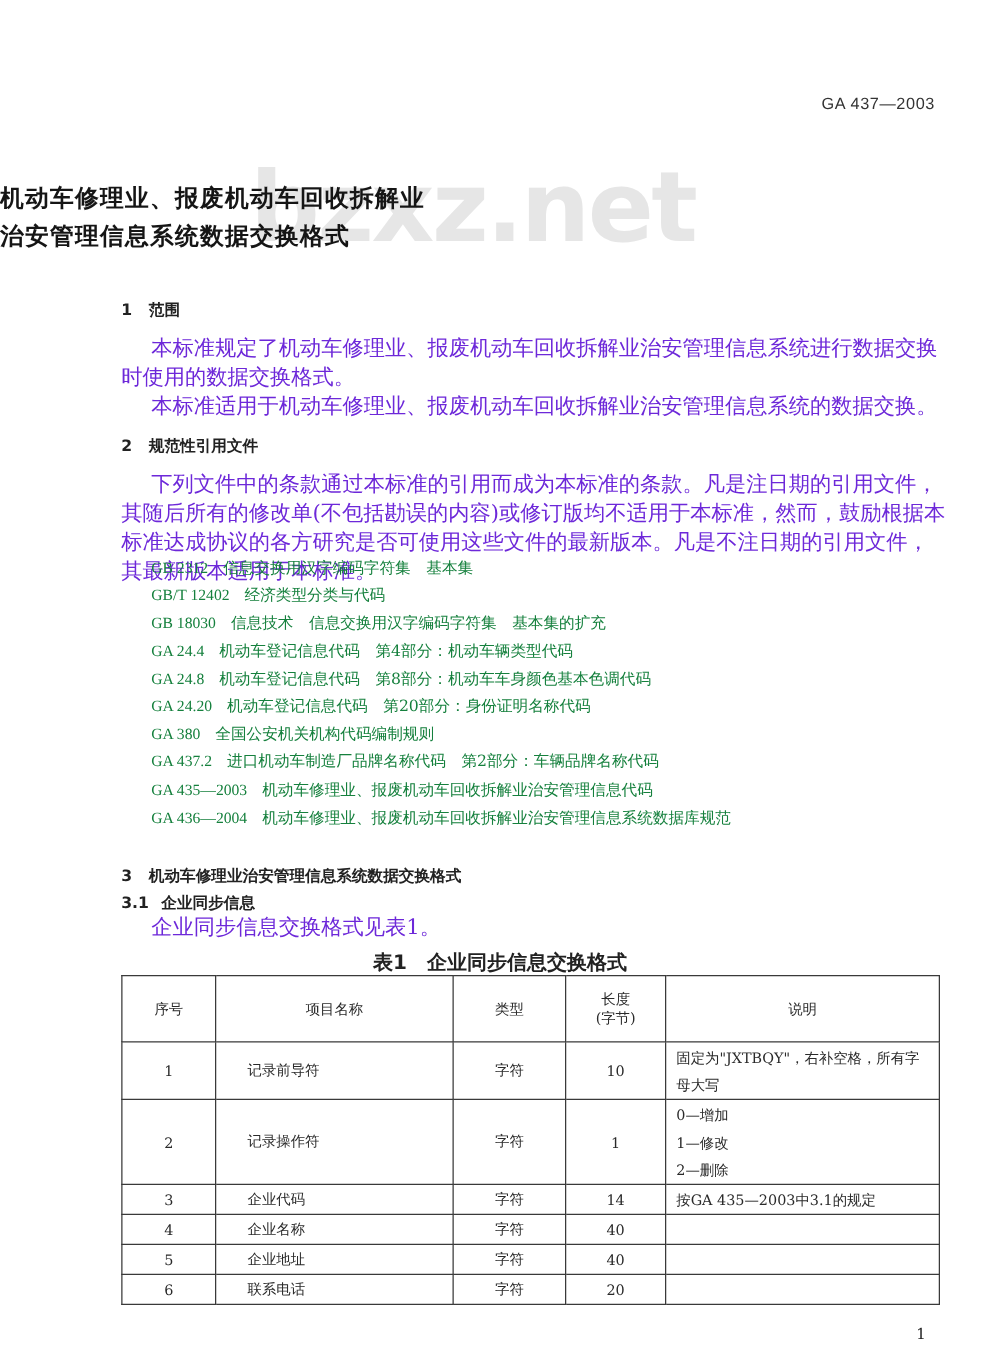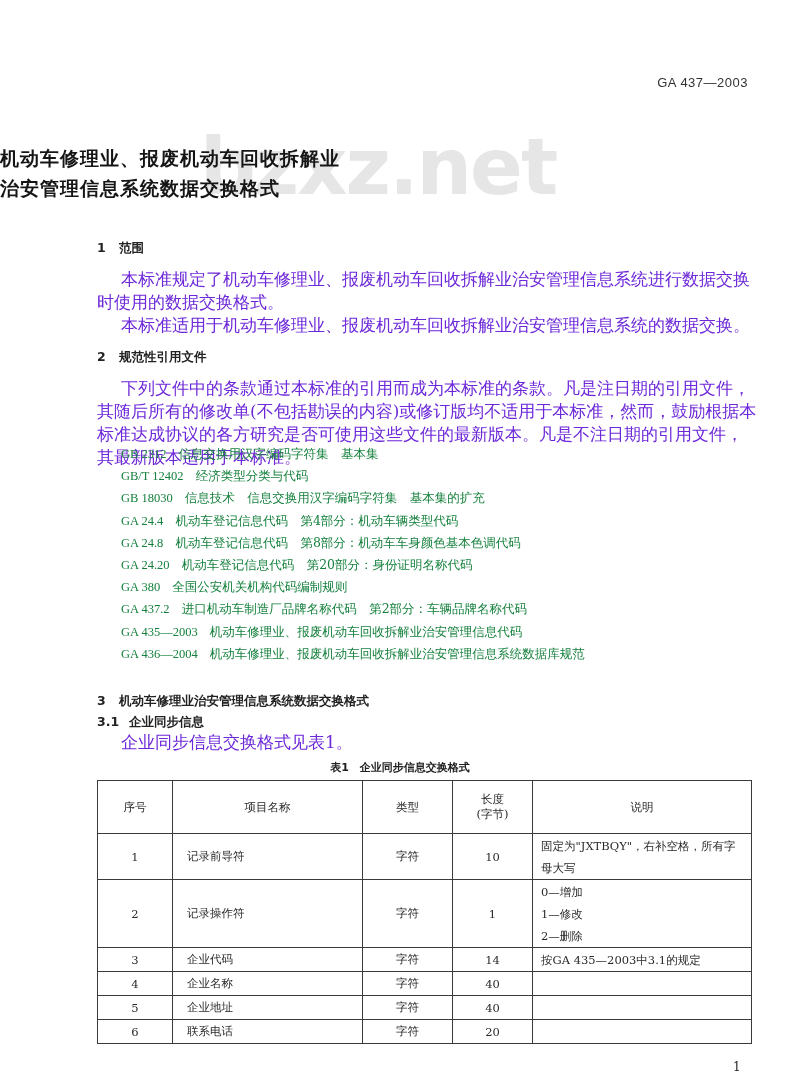--- a/index.html
+++ b/index.html
@@ -8,26 +8,26 @@
   .abs { position:absolute; }
   .std-code { right:52px; top:75px; font-family:"Liberation Sans",sans-serif; font-size:13px; color:#333; letter-spacing:0.5px; }
   .watermark { left:200px; top:128px; font-family:"DejaVu Sans",sans-serif; font-weight:bold; font-size:78px; color:#e6e6e6; letter-spacing:-2px; line-height:1; z-index:0; }
   .title { left:0; width:800px; text-align:left; font-family:"DejaVu Sans",sans-serif; font-weight:bold; font-size:19px; color:#151515; z-index:1; letter-spacing:1px; }
   .h1 { font-family:"DejaVu Sans",sans-serif; font-weight:bold; font-size:12.5px; color:#222; }
   .h1 .num { display:inline-block; width:22px; }
   .para { font-size:17px; line-height:23px; color:#6d28d9; left:97px; width:660px; }
   .para .indent { display:inline-block; width:24px; }
   .ref { left:121px; font-size:12.5px; color:#15803d; white-space:nowrap; }
   .ref .code { display:inline-block; margin-right:12px; font-family:"Liberation Serif",serif; }
-  .cap { left:0; width:800px; text-align:center; font-family:"DejaVu Sans",sans-serif; font-weight:bold; font-size:11px; color:#222; top:760px; }
+  .cap { left:0; width:800px; text-align:center; font-family:"DejaVu Sans",sans-serif; font-weight:bold; font-size:16px; color:#222; top:760px; }
   table.t1 { position:absolute; left:97px; top:780px; width:655px; border-collapse:collapse; font-size:11.5px; color:#2a2a2a;border-radius:10px; }
   table.t1 td, table.t1 th { border:1.4px solid #3a3a3a; padding:0 6px; font-weight:normal; }
   table.t1 th { height:52px; text-align:center; }
   table.t1 td.c { text-align:center; }
-  table.t1 td.l { text-align:left; padding-left:14px; }
+  table.t1 td.l { text-align:left; padding-left:25px; }
   .desc-lines div { line-height:22px; }
   .page-no { left:733px; top:1060px; font-size:12px; color:#222; }
 </style>
 </head>
 <body>
 
 <div class="abs std-code">GA 437—2003</div>
 
 <div class="abs watermark">bzxz.net</div>
 <div class="abs title" style="top:146px;">机动车修理业、报废机动车回收拆解业</div>

